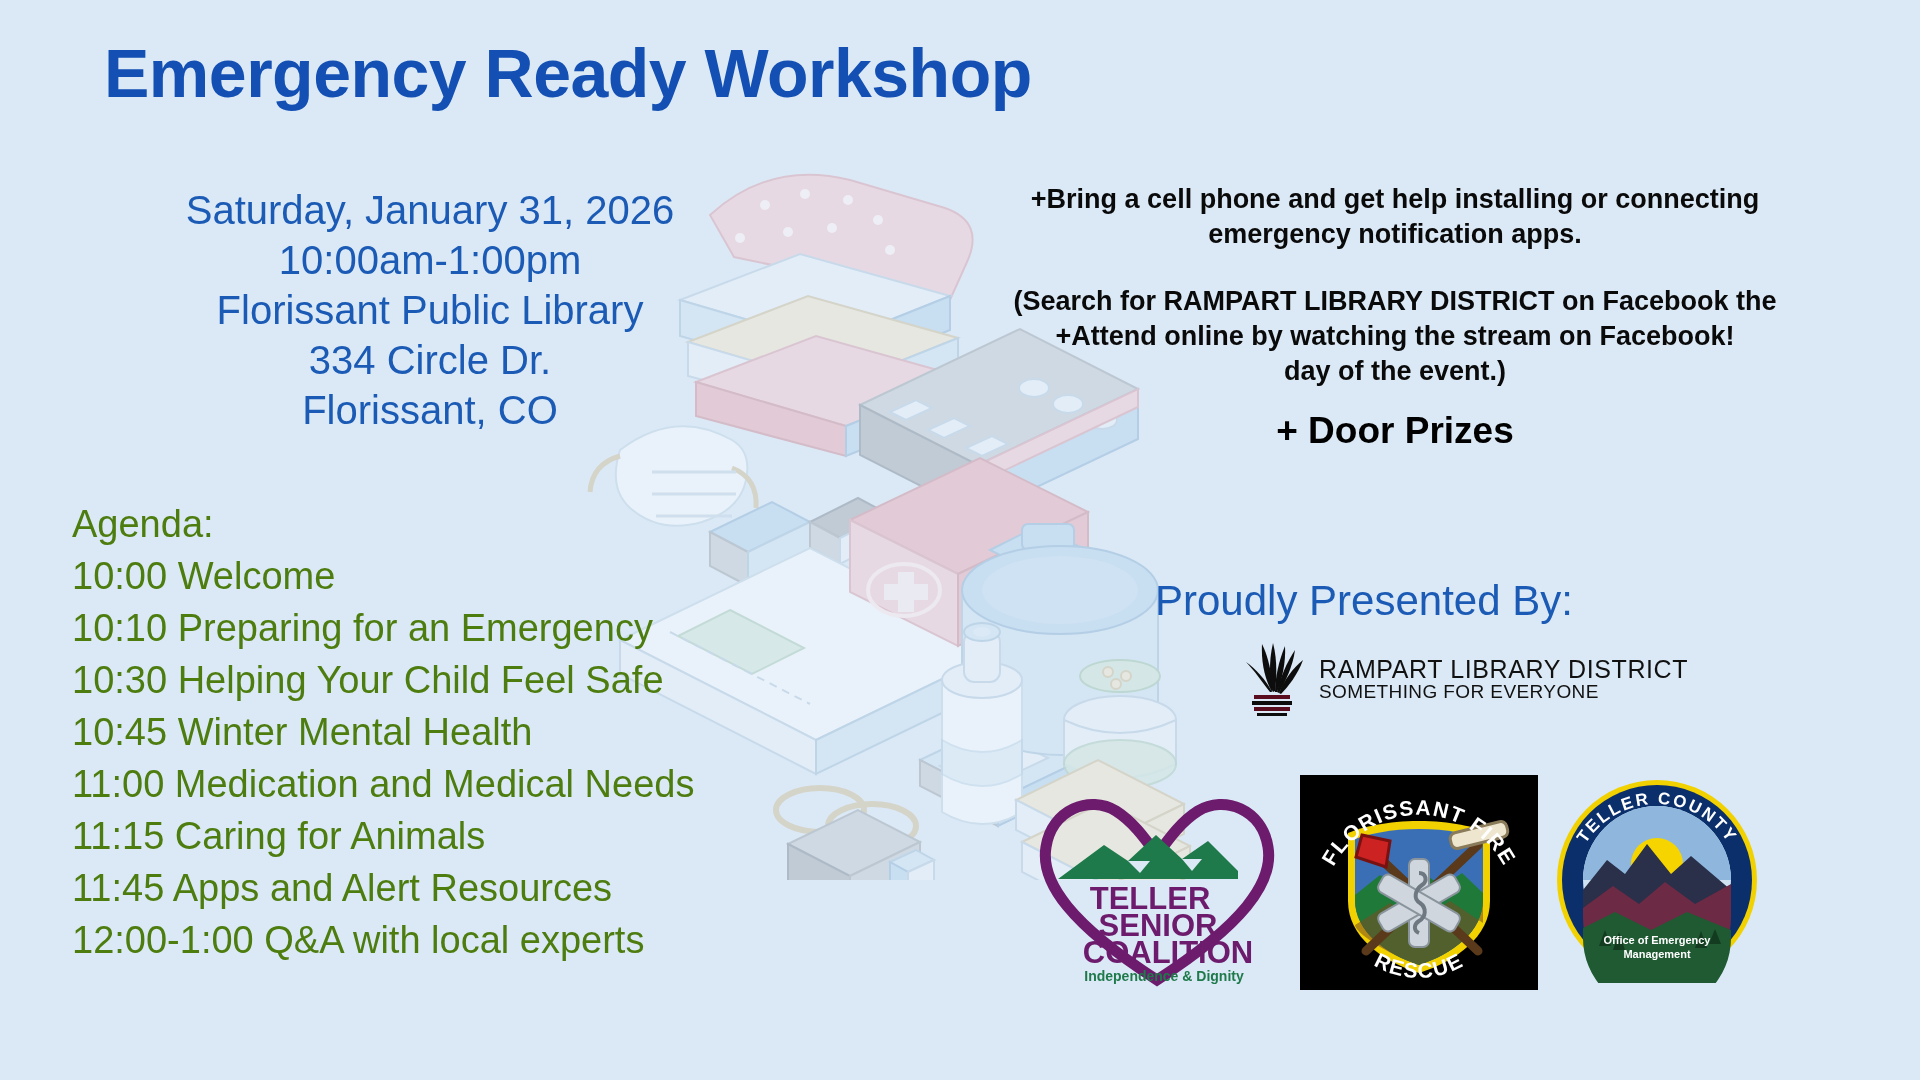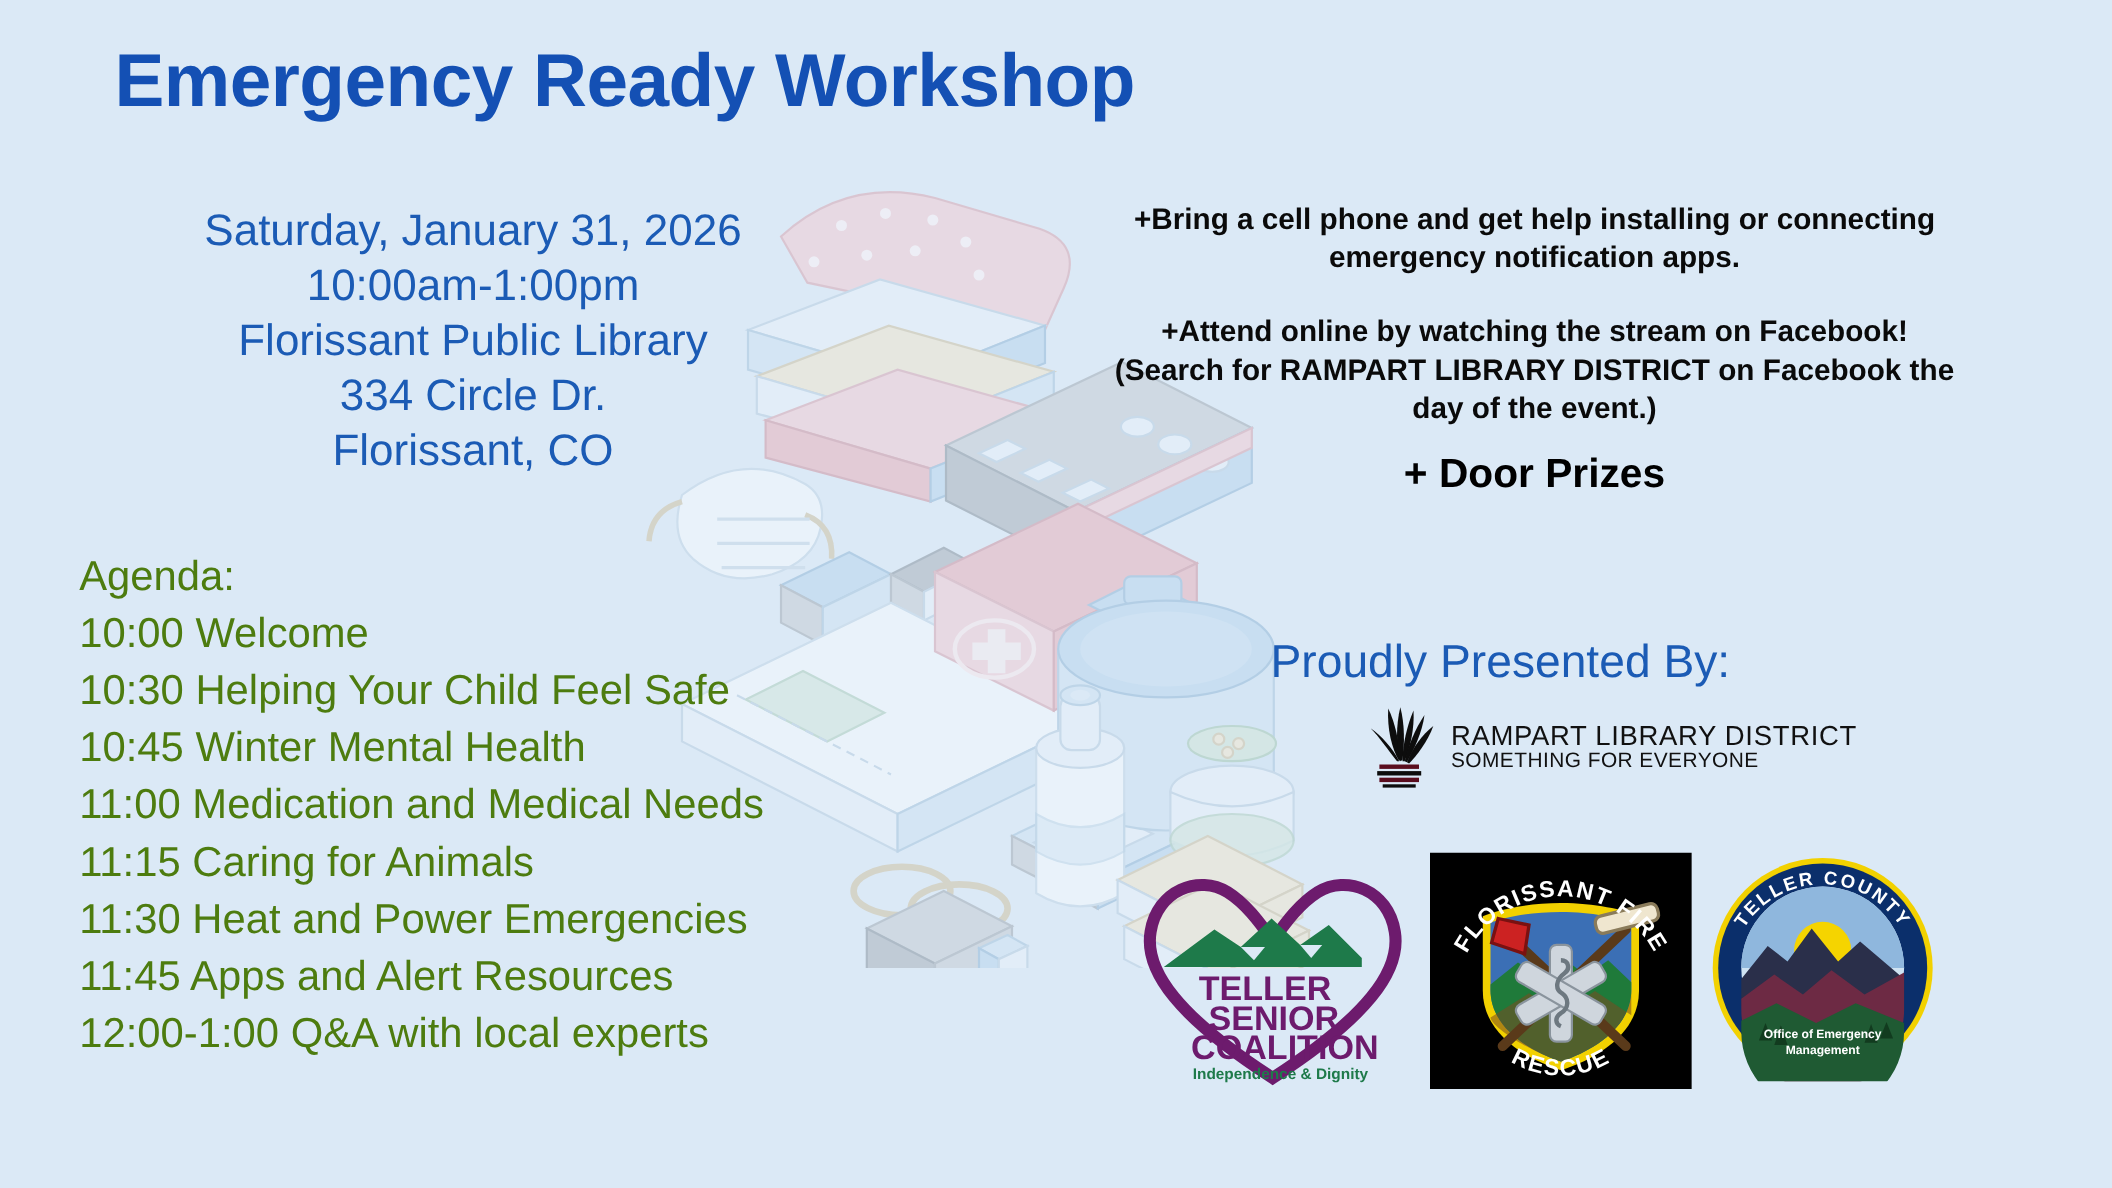--- a/index.html
+++ b/index.html
@@ -236,35 +236,35 @@
     <div>Saturday, January 31, 2026</div>
     <div>10:00am-1:00pm</div>
     <div>Florissant Public Library</div>
     <div>334 Circle Dr.</div>
     <div>Florissant, CO</div>
   </div>
 
   <div class="agenda">
     <div>Agenda:</div>
     <div>10:00 Welcome</div>
+    <div>10:10 Preparing for an Emergency</div>
     <div>10:30 Helping Your Child Feel Safe</div>
     <div>10:45 Winter Mental Health</div>
     <div>11:00 Medication and Medical Needs</div>
     <div>11:15 Caring for Animals</div>
-    <div>11:30 Heat and Power Emergencies</div>
     <div>11:45 Apps and Alert Resources</div>
     <div>12:00-1:00 Q&amp;A with local experts</div>
   </div>
 
   <div class="notes">
     <p>+Bring a cell phone and get help installing or connecting</p>
     <p>emergency notification apps.</p>
     <div class="spacer"></div>
+    <p>(Search for RAMPART LIBRARY DISTRICT on Facebook the</p>
     <p>+Attend online by watching the stream on Facebook!</p>
-    <p>(Search for RAMPART LIBRARY DISTRICT on Facebook the</p>
     <p>day of the event.)</p>
     <div class="doorprize">+ Door Prizes</div>
   </div>
 
   <div class="presented">Proudly Presented By:</div>
 
   <div class="rampart">
     <span class="mark">
       <svg viewBox="0 0 74 78" xmlns="http://www.w3.org/2000/svg">
         <g fill="#0d0d0d">

